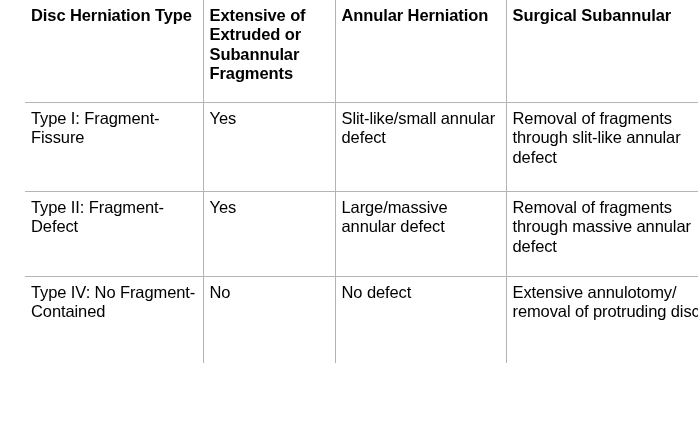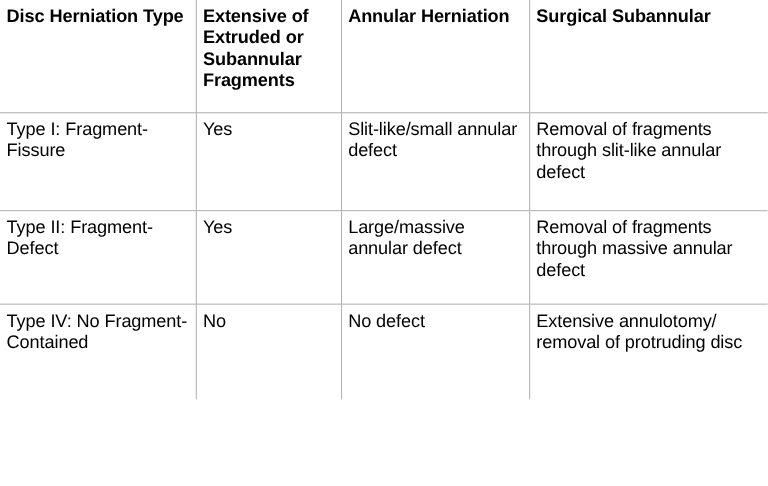--- a/index.html
+++ b/index.html
@@ -14,20 +14,21 @@
     overflow: hidden;
     font-family: "Liberation Sans", sans-serif;
     color: #000000;
     -webkit-font-smoothing: antialiased;
   }
 
   .table-wrap {
     width: 698px;
     height: 312px;
     box-sizing: border-box;
+    padding-left: 25px;
   }
 
   table.classification-table {
     width: 698px;
     border-collapse: collapse;
     table-layout: fixed;
     background: #ffffff;
   }
 
   table.classification-table col.c1 { width: 178px; }

